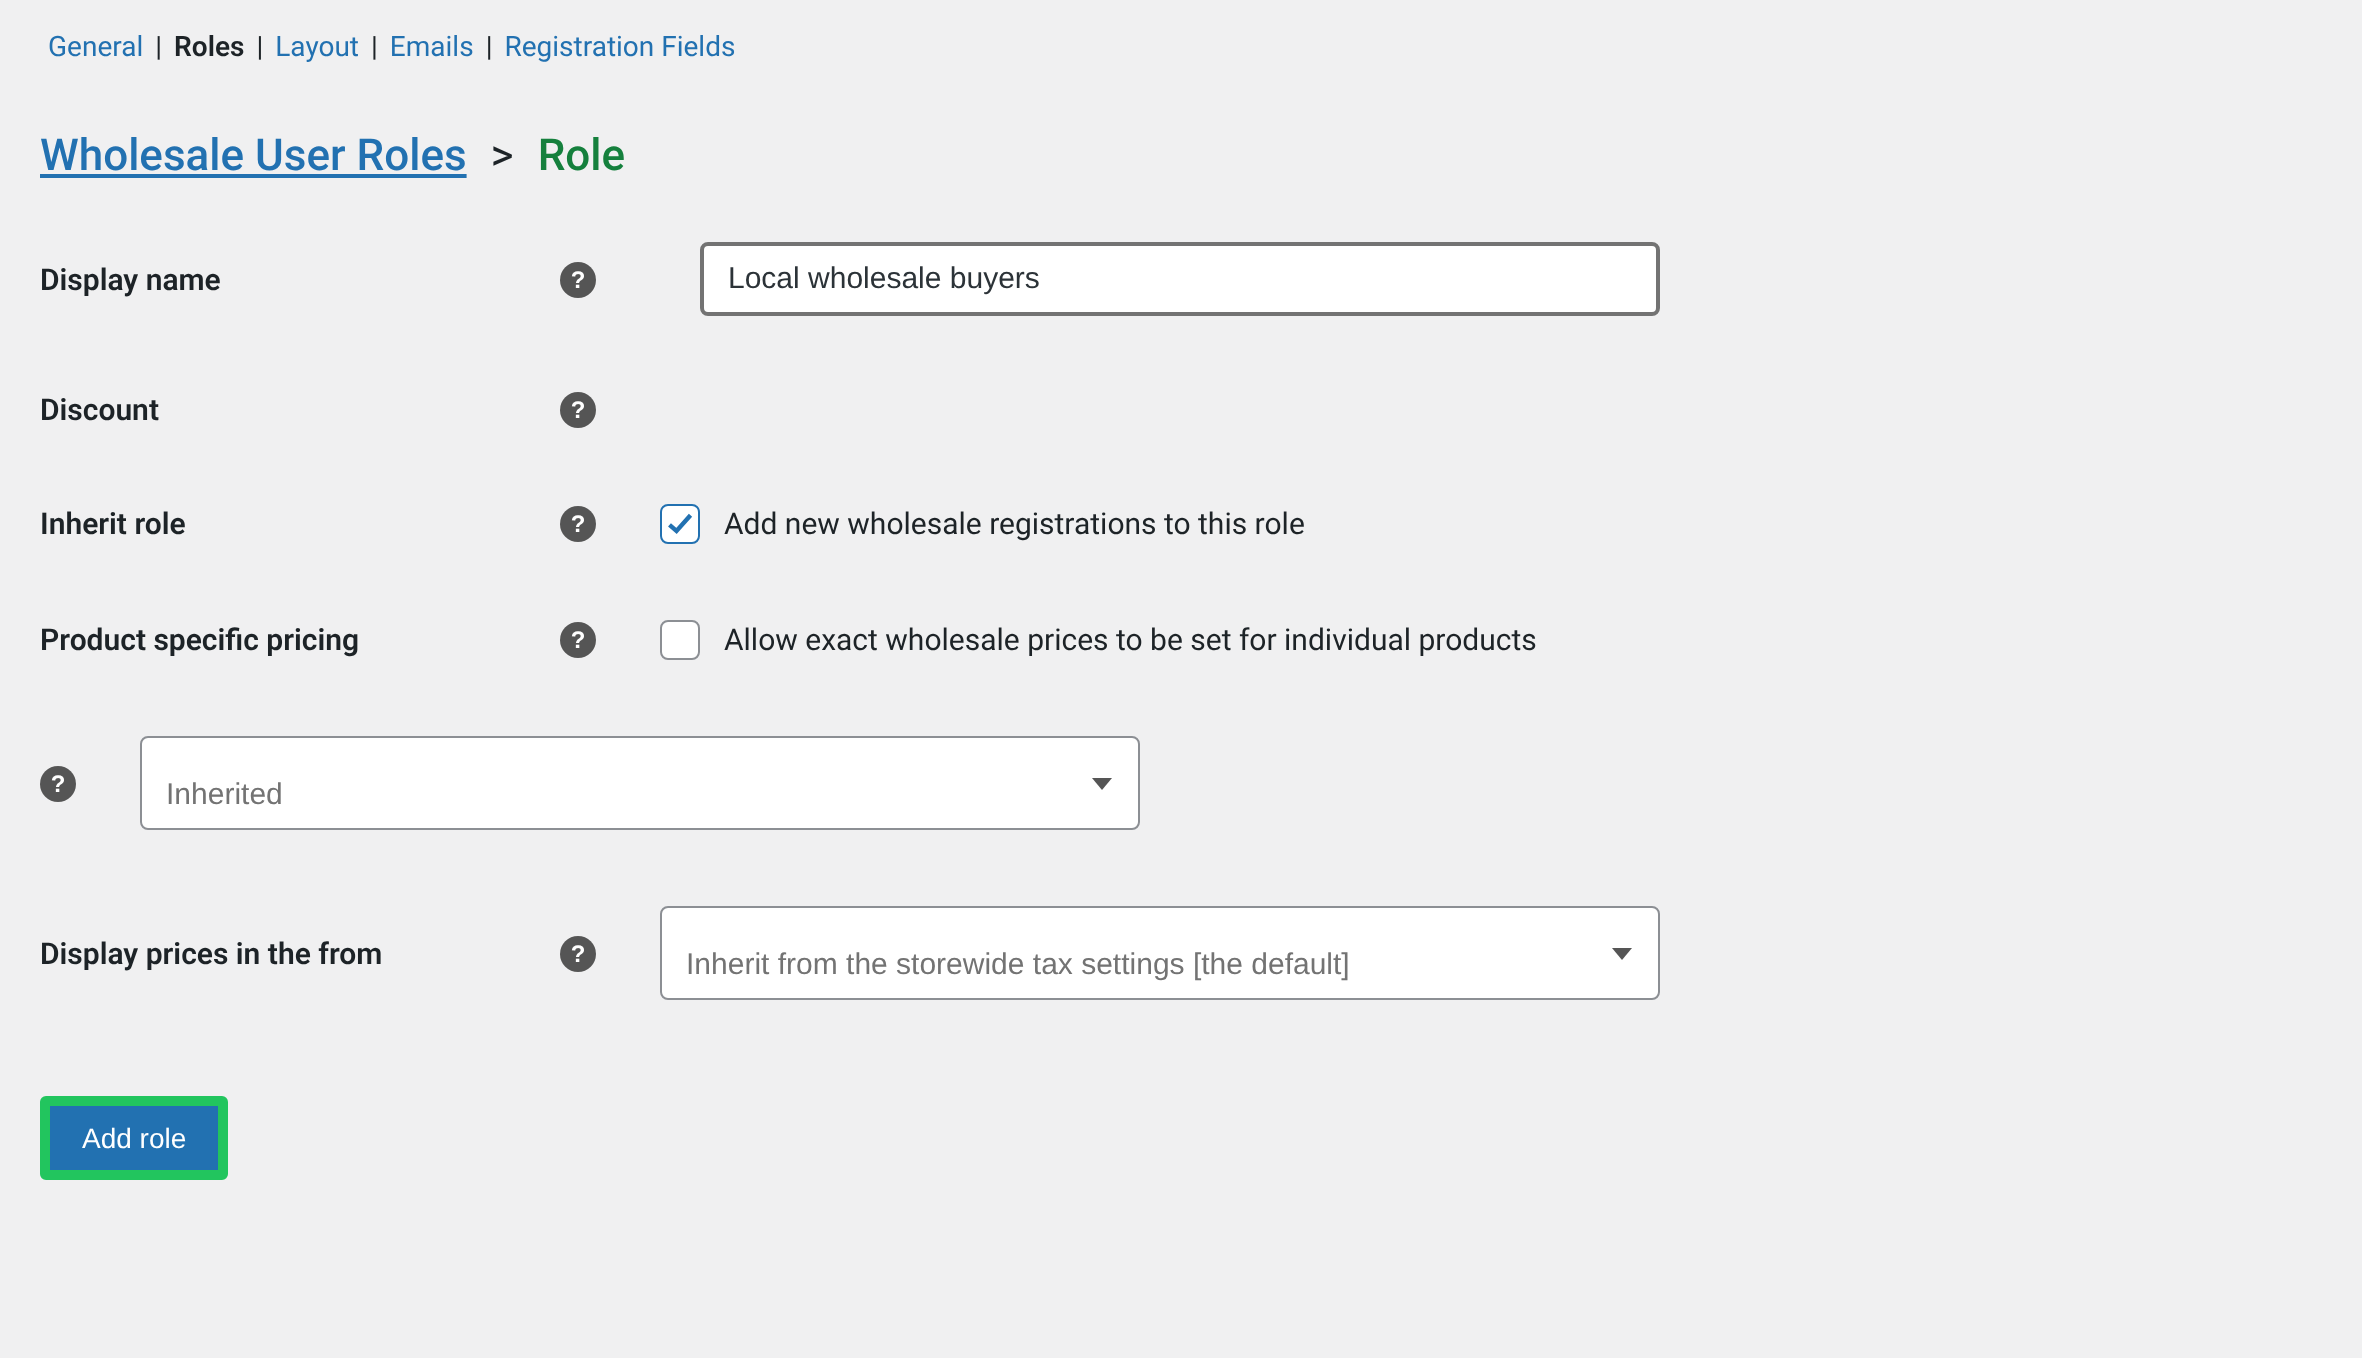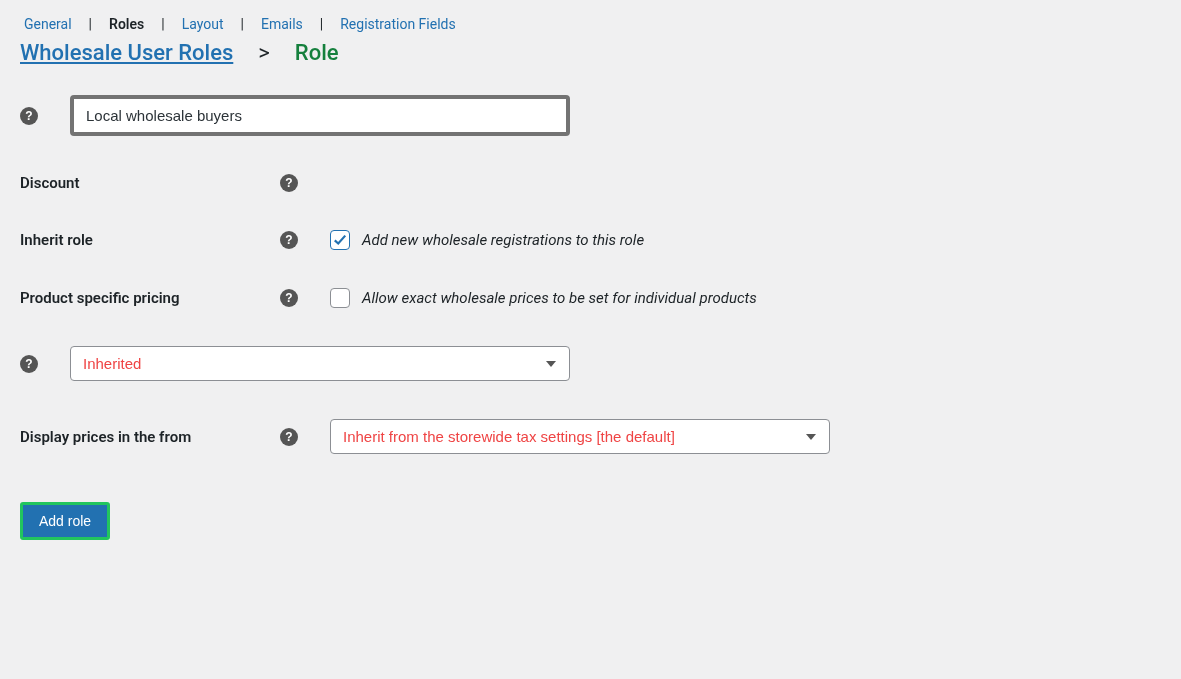--- a/index.html
+++ b/index.html
@@ -9,43 +9,43 @@
     }
     body {
       font-family: -apple-system, BlinkMacSystemFont, "Segoe UI", Roboto, Oxygen-Sans, Ubuntu, Cantarell, "Helvetica Neue", sans-serif;
       background: #f0f0f1;
       font-size: 14px;
       color: #1d2327;
       padding: 16px 20px;
     }
     .nav-tabs {
       display: flex;
-      gap: 11px;
+      gap: 0;
       align-items: flex-end;
-      margin-bottom: 8px;
+      margin-bottom: 34px;
     }
     .nav-tabs a {
       color: #2271b1;
       text-decoration: none;
       padding: 0 4px;
     }
     .nav-tabs a.active {
       color: #1d2327;
       font-weight: 600;
     }
     .nav-tabs .sep {
       color: #1d2327;
       margin: 0 2px;
     }
     .breadcrumb {
       font-size: 22px;
       margin-bottom: 30px;
       display: flex;
       align-items: center;
-      gap: 25px;
+      gap: 12px;
     }
     .breadcrumb a {
       color: #2271b1;
       text-decoration: underline;
       font-weight: 500;
     }
     .breadcrumb .arrow {
       color: #1d2327;
     }
     .breadcrumb .current {
@@ -87,37 +87,38 @@
     }
     .form-row .input-col {
       flex: 0 0 500px;
       display: flex;
       align-items: center;
       gap: 12px;
     }
     input[type="text"] {
       width: 100%;
       padding: 8px 12px;
-      border: 4px solid #737373;
+      border: 2px solid #737373;
       border-radius: 4px;
       font-size: 15px;
       color: #2c3338;
       background: #fff;
+      margin-left: 20px;
     }
     .select-wrap {
       position: relative;
       width: 100%;
     }
     select {
       width: 100%;
-      padding: 8px 36px 8px 12px;
+      padding: 20px 36px 8px 12px;
       border: 1px solid #8c8f94;
       border-radius: 4px;
       font-size: 15px;
-      color: #ef4444;
+      color: #737373;
       background: #fff;
       appearance: none;
       -webkit-appearance: none;
       cursor: pointer;
     }
     .select-wrap::after {
       content: "";
       position: absolute;
       right: 14px;
       top: 50%;
@@ -126,21 +127,20 @@
       height: 0;
       border-left: 5px solid transparent;
       border-right: 5px solid transparent;
       border-top: 6px solid #555;
       pointer-events: none;
     }
     .checkbox-wrap {
       display: flex;
       align-items: center;
       gap: 12px;
-      font-style: italic;
     }
     .checkbox {
       width: 20px;
       height: 20px;
       border: 1px solid #8c8f94;
       border-radius: 4px;
       background: #fff;
       display: inline-flex;
       align-items: center;
       justify-content: center;
@@ -157,21 +157,21 @@
     }
     .checkbox.checked svg {
       display: block;
     }
     .checkbox-label {
       font-size: 15px;
       color: #1d2327;
     }
     .btn-primary {
       background: #2271b1;
-      border: 3px solid #22c55e;
+      border: 5px solid #22c55e;
       color: #fff;
       padding: 8px 16px;
       border-radius: 3px;
       font-size: 14px;
       cursor: pointer;
       margin-top: 10px;
     }
   </style>
 </head>
 <body>
@@ -192,20 +192,21 @@
 
 <div class="breadcrumb">
   <a href="#">Wholesale User Roles</a>
   <span class="arrow">&gt;</span>
   <span class="current">Role</span>
 </div>
 
 <div class="form-table">
 
   <div class="form-row">
+    <div class="label-col">Display name</div>
     <div class="help-col">
       <span class="help-icon">?</span>
     </div>
     <div class="input-col">
       <input type="text" value="Local wholesale buyers" style="">
     </div>
   </div>
 
   <div class="form-row">
     <div class="label-col">Discount</div>

